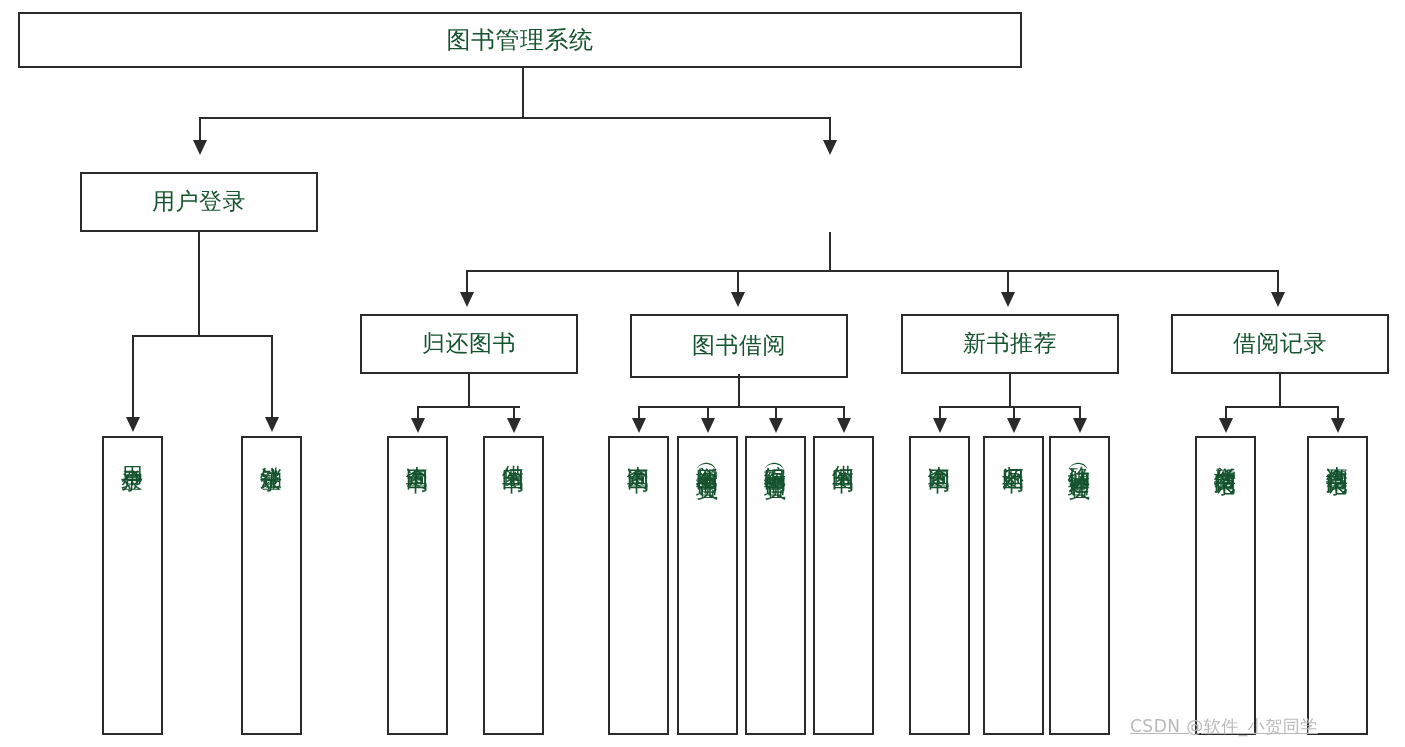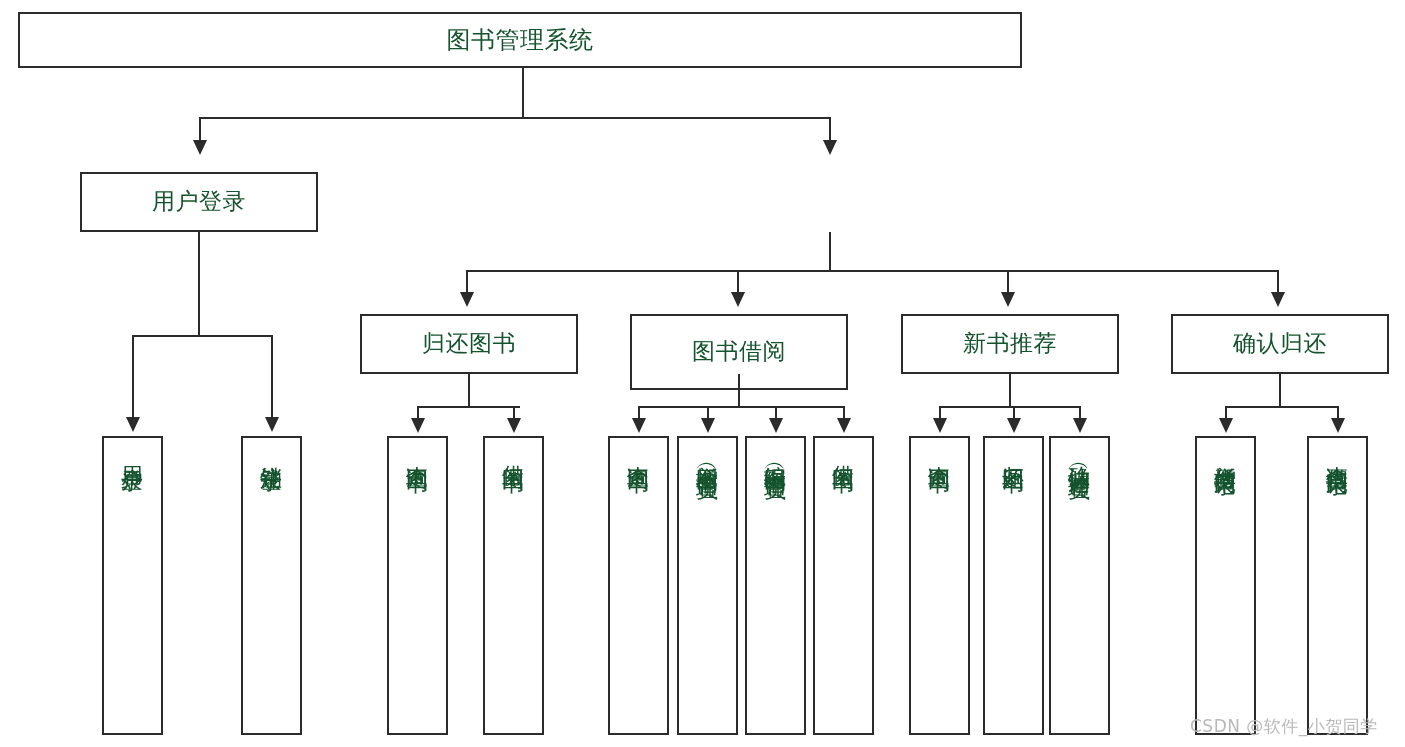--- a/index.html
+++ b/index.html
@@ -111,28 +111,28 @@
   <div class="ln v" style="left:737px;top:270px;height:24px;"></div>
   <div class="arrow" style="left:731px;top:292px;"></div>
   <div class="ln v" style="left:1007px;top:270px;height:24px;"></div>
   <div class="arrow" style="left:1001px;top:292px;"></div>
   <div class="ln v" style="left:1277px;top:270px;height:24px;"></div>
   <div class="arrow" style="left:1271px;top:292px;"></div>
 
   <div class="node h" style="left:360px;top:314px;width:218px;height:60px;">
     <span class="label">归还图书</span>
   </div>
-  <div class="node h" style="left:630px;top:314px;width:218px;height:76px;">
+  <div class="node h" style="left:630px;top:314px;width:218px;height:64px;">
     <span class="label">图书借阅</span>
   </div>
   <div class="node h" style="left:901px;top:314px;width:218px;height:60px;">
     <span class="label">新书推荐</span>
   </div>
   <div class="node h" style="left:1171px;top:314px;width:218px;height:60px;">
-    <span class="label">确认归还</span>
+    <span class="label">借阅记录</span>
   </div>
 
   <div class="ln v" style="left:468px;top:374px;height:33px;"></div>
   <div class="ln h" style="left:417px;top:406px;width:103px;"></div>
   <div class="ln v" style="left:417px;top:406px;height:14px;"></div>
   <div class="arrow" style="left:411px;top:418px;"></div>
   <div class="ln v" style="left:513px;top:406px;height:14px;"></div>
   <div class="arrow" style="left:507px;top:418px;"></div>
 
   <div class="ln v" style="left:738px;top:374px;height:33px;"></div>
@@ -199,15 +199,15 @@
     <span class="label">确认归还（管理员）</span>
   </div>
 
   <div class="node v" style="left:1195px;top:436px;width:61px;height:299px;">
     <span class="label">新增借阅记录</span>
   </div>
   <div class="node v" style="left:1307px;top:436px;width:61px;height:299px;">
     <span class="label">查询借阅记录</span>
   </div>
 
-  <div id="watermark" style="left:1190px;top:715px;">CSDN @软件_小贺同学</div>
+  <div id="watermark" style="left:1130px;top:715px;text-decoration:underline;">CSDN @软件_小贺同学</div>
 
 </div>
 
 </body></html>

